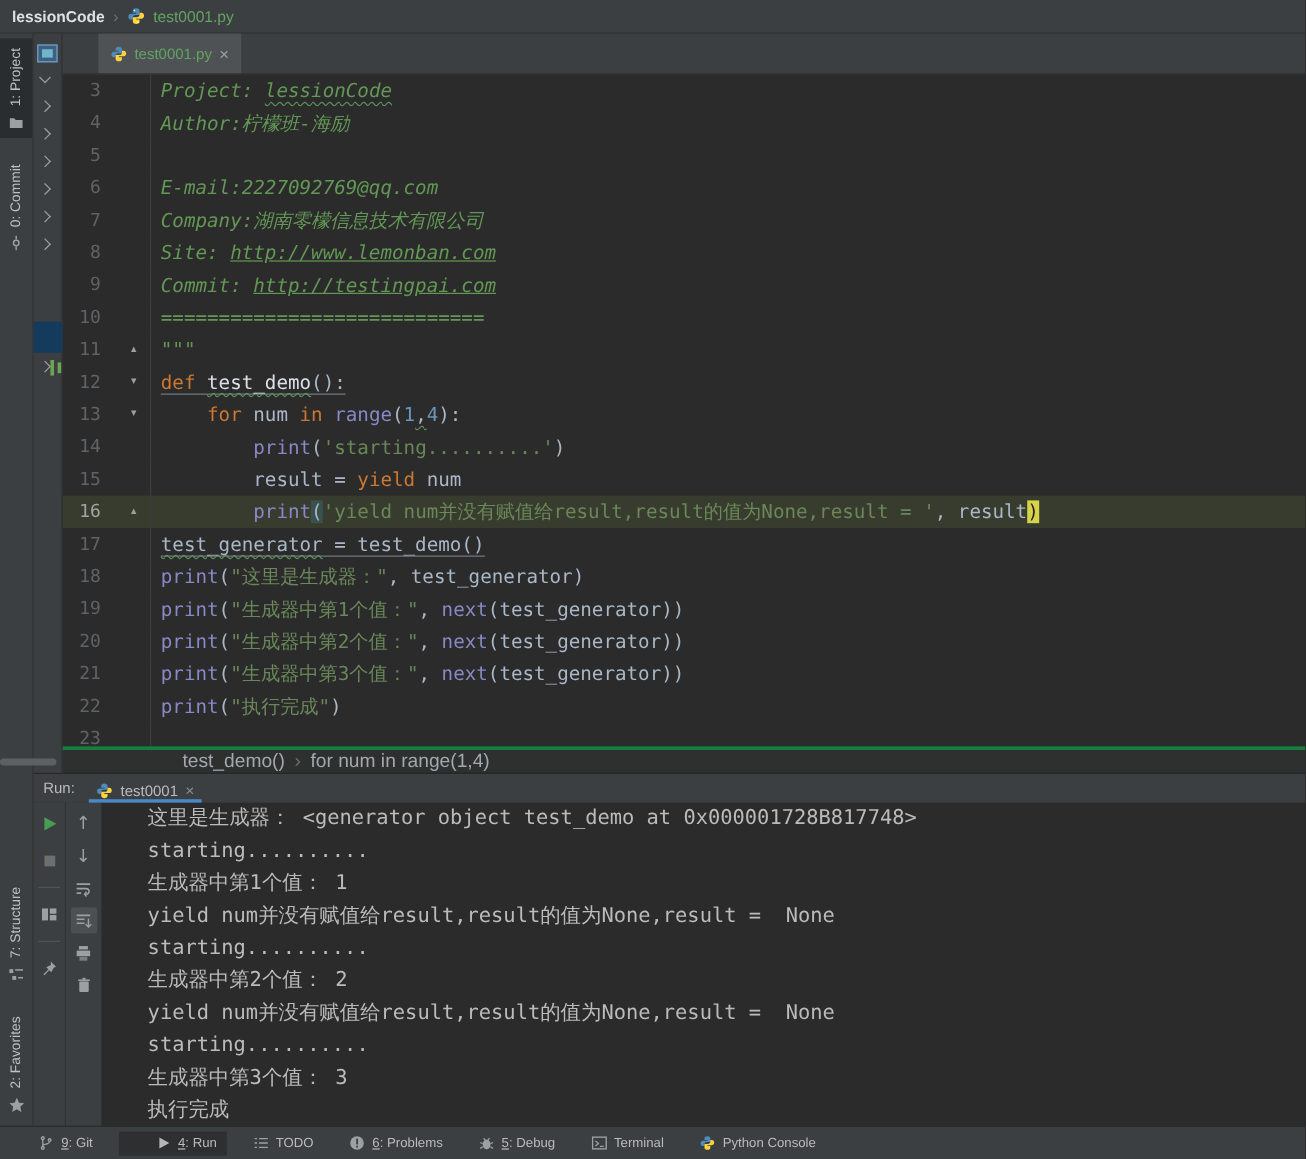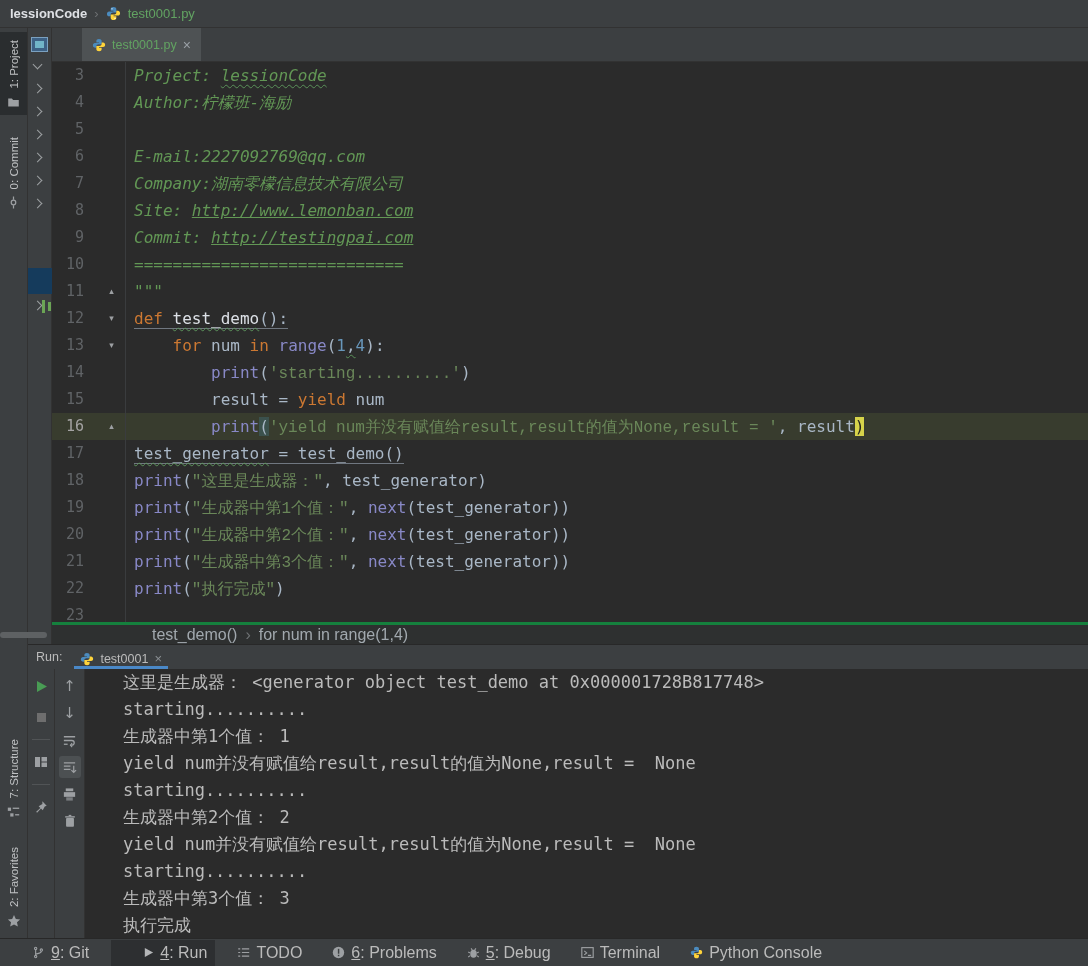--- a/index.html
+++ b/index.html
@@ -54,21 +54,21 @@
   .ln{ width:46px; min-width:46px; text-align:right; padding-right:14px; color:var(--lineNumber,#606366); font-size:15px; }
   .caret .ln{ color:#A4A3A3; }
   .fold{ width:28px; min-width:28px; border-right:1px solid #3A3C3E; color:#9DA0A3; font-size:9px; text-align:center; font-family:"DejaVu Sans",sans-serif; }
   .codetxt{ padding-left:8px; font-size:16px; color:var(--plain,#A9B7C6); }
   .seg.doc{ color:var(--doc,#629755); font-style:italic; }
   .seg.link{ text-decoration:underline; }
   .seg.wavy{ text-decoration:underline; -webkit-text-decoration-style:wavy; text-decoration-style:wavy; text-decoration-color:#5A9159; text-decoration-thickness:1px; text-underline-offset:3px; }
   .seg.doc.wavy{ font-style:italic; }
   .seg.kw{ color:var(--kw,#CC7832); }
   .seg.builtin{ color:var(--builtin,#8888C6); }
-  .seg.str{ color:var(--str,#6A8759);font-family:Liberation Mono, monospace; }
+  .seg.str{ color:var(--str,#6A8759); }
   .seg.num{ color:var(--num,#6897BB); }
   .seg.fn{ color:#DCE0E6; }
   .seg.plain{ color:var(--plain,#A9B7C6); }
   .seg.u{ border-bottom:1px solid rgba(169,183,198,.55); }
   .seg.brhl{ background:var(--braceTeal,#3B514D); color:#A9B7C6; }
   .seg.bryl{ background:var(--braceYellow,#D6D34A); color:#26261d; }
   .crumbs{ height:22px; background:#2E3030; border-top:3px solid #15803d; display:flex; align-items:center; gap:8px; padding-left:100px; font-size:16px; color:#A1A8AE; }
   .crumbs .csep{ color:#6E7173; }
   
   .run-panel{ height:294px; display:flex; flex-direction:column; border-top:1px solid #282828; }
@@ -83,21 +83,21 @@
   .rcol2{ width:30px; gap:5px; }
   .rdiv{ width:18px; height:1px; background:#515456; margin:2px 0; }
   .rbtn{ width:22px; height:22px; display:flex; align-items:center; justify-content:center; border-radius:3px; }
   .rbtn.sel{ background:#4C5052; }
   .arrowglyph{ color:#9DA0A3; font-size:15px; font-family:"DejaVu Sans",sans-serif; }
   .console{ flex:1; background:var(--bgEditor,#2B2B2B); font-family:"DejaVu Sans Mono","Liberation Mono",monospace; font-size:17px; color:var(--consoleText,#BBBBBB); padding-left:38px; overflow:hidden; }
   .console-line{ height:27px; line-height:27px; white-space:pre; }
   
   .statusbar{ height:28px; background:var(--bgPanel,#3C3F41); border-top:1px solid #282828;
     display:flex; align-items:center; padding-left:24px; gap:14px; }
-  .sb-item{ display:flex; align-items:center; gap:6px; padding:4px 8px; color:#BBBBBB; font-size:16px; }
+  .sb-item{ display:flex; align-items:center; gap:6px; padding:4px 8px; color:#BBBBBB; font-size:11px; }
   .sb-item.active{ background:#2D2F31;padding-left:32px; }
   .sb-item .mn{ text-decoration:underline; }
 </style>
 </head>
 <body>
 
 <div class="app">
 
   <div class="navbar">
     <span class="proj">lessionCode</span>

